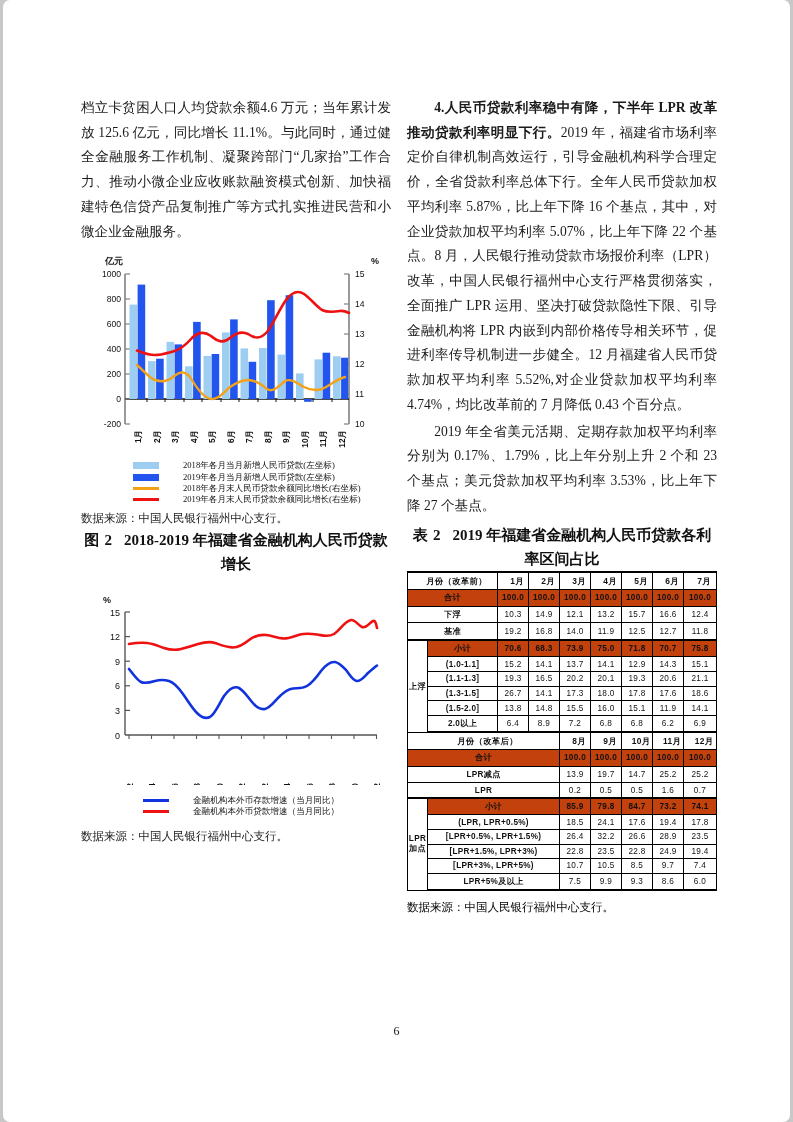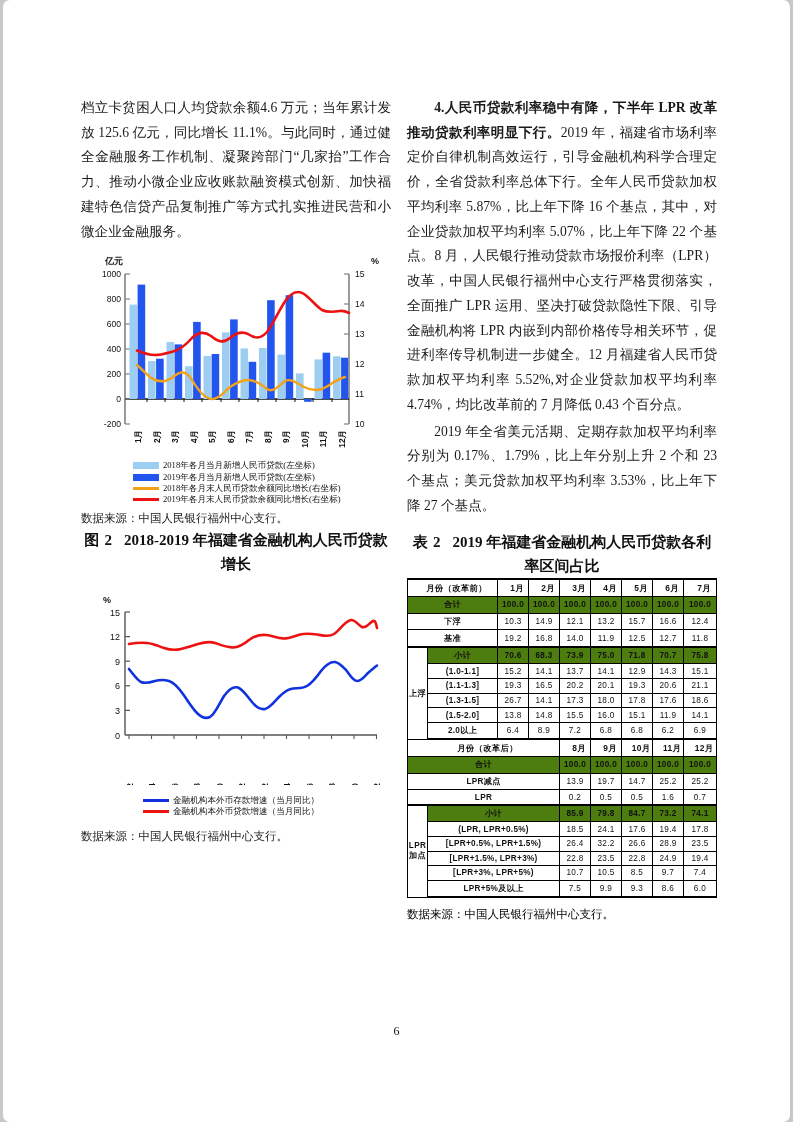--- a/index.html
+++ b/index.html
@@ -23,40 +23,40 @@
 
   
   .figure{margin-top:8px;}
   .fig-src{font-size:11.5px;color:#1a1a1a;margin-top:6px;}
   .fig-cap{font-size:15px;font-weight:bold;color:#111;text-align:center;
            line-height:1.6;margin-top:2px;}
   .fig-cap .num{letter-spacing:.05em;}
 
   .chartwrap{position:relative;}
   .legend{margin-top:4px;padding-left:52px;}
-  .legend-row{display:flex;align-items:center;line-height:1.25;margin:0.5px 0;}
+  .legend-row{display:flex;align-items:center;line-height:1.25;margin:0.5px 0;gap:20px;}
   .legend-swatch{width:26px;height:7px;margin-right:4px;flex:0 0 26px;}
   .legend-swatch.line{height:3px;}
   .legend-text{font-size:8.6px;color:#111;white-space:nowrap;}
 
   
   .tbl-unit{font-size:12px;text-align:right;margin:4px 0 3px 0;}
   table.rate{
     border-collapse:collapse;width:310px;
     font-family:"Liberation Sans","DejaVu Sans",sans-serif;
     table-layout:fixed;
   }
   table.rate td,table.rate th{
     border:1px solid #000;font-size:8.2px;text-align:center;
     padding:2.3px 0;color:#111;font-weight:normal;
     letter-spacing:.3px;
   }
   table.rate .hdr{font-weight:bold;font-size:8.4px;padding-left:8px;}
   table.rate .lbl{font-weight:bold;text-align:center;}
-  table.rate .green{background:#4d7c0f;font-weight:bold;}
+  table.rate .green{background:#c2410c;font-weight:bold;}
   table.rate .rot{font-weight:bold;width:20px;}
   table.rate .thick-top{border-top:2px solid #000;}
   table.rate .thick-bot{border-bottom:2px solid #000;}
   .tbl-src{font-size:11.5px;margin-top:9px;}
 
   .pageno{
     position:absolute;left:0;right:0;top:1024px;text-align:center;
     font-size:12px;color:#111;
   }
 </style>
@@ -309,21 +309,21 @@
       <div class="fig-src" style="margin-top:12px;">数据来源：中国人民银行福州中心支行。</div>
     </div>
   </div>
 
   <div class="col col-right">
 
     <p class="para indent"><b>4.人民币贷款利率稳中有降，下半年 LPR 改革推动贷款利率明显下行。</b><span>2019 年，福建省市场利率定价自律机制高效运行，引导金融机构科学合理定价，全省贷款利率总体下行。全年人民币贷款加权平均利率 5.87%，比上年下降 16 个基点，其中，对企业贷款加权平均利率 5.07%，比上年下降 22 个基点。8 月，人民银行推动贷款市场报价利率（LPR）改革，中国人民银行福州中心支行严格贯彻落实，全面推广 LPR 运用、坚决打破贷款隐性下限、引导金融机构将 LPR 内嵌到内部价格传导相关环节，促进利率传导机制进一步健全。12 月福建省人民币贷款加权平均利率 5.52%,对企业贷款加权平均利率 4.74%，均比改革前的 7 月降低 0.43 个百分点。</span></p>
 
     <p class="para indent">2019 年全省美元活期、定期存款加权平均利率分别为 0.17%、1.79%，比上年分别上升 2 个和 23 个基点；美元贷款加权平均利率 3.53%，比上年下降 27 个基点。</p>
 
-    <div class="fig-cap" style="margin-top:12px;font-family:Liberation Serif, serif;">
+    <div class="fig-cap" style="margin-top:5px;font-family:Liberation Serif, serif;">
       <span class="num">表 2</span>
       &nbsp;&nbsp;<span>2019 年福建省金融机构人民币贷款各利</span>
       <br><span>率区间占比</span>
     </div>
 
 
     <table class="rate">
       <colgroup>
         <col style="width:20px">
           <col style="width:70px">

